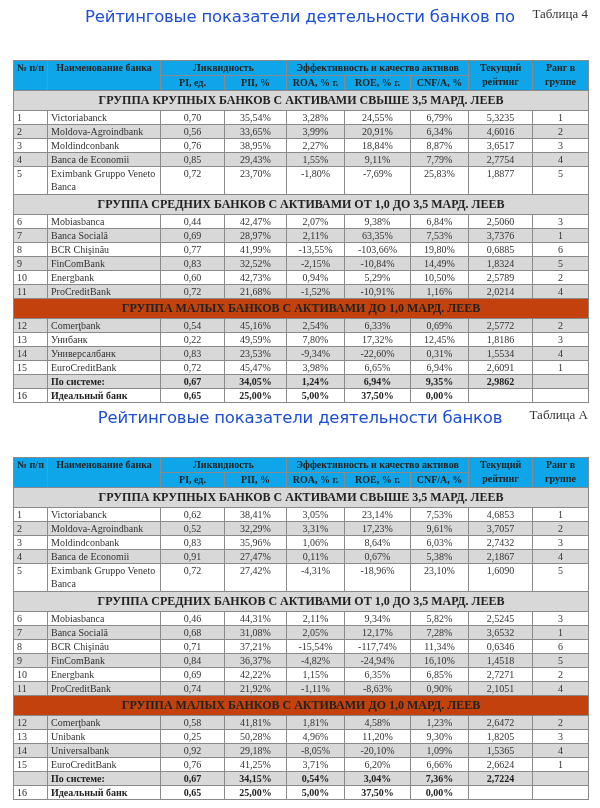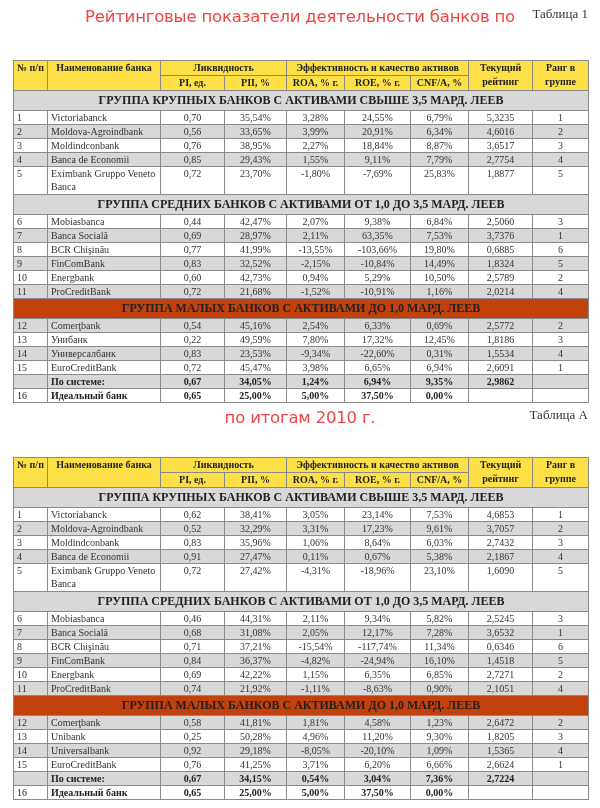--- a/index.html
+++ b/index.html
@@ -1,41 +1,41 @@
 <!DOCTYPE html>
 <html><head>
 <meta charset="utf-8">
 <style>
   html, body { margin:0; padding:0; background:#ffffff; }
   body { width:600px; height:808px; position:relative; overflow:hidden; font-family:"Liberation Serif", serif; color:#333; }
-  .title { position:absolute; left:0; width:600px; text-align:center; font-family:"DejaVu Sans", sans-serif; font-weight:normal; color:#ef4444; font-size:16.5px; line-height:21px; letter-spacing:-0.2px; }
+  .title { position:absolute; left:0; width:600px; text-align:center; font-family:"DejaVu Sans", sans-serif; font-weight:normal; color:#1d4ed8; font-size:16.5px; line-height:21px; letter-spacing:-0.2px; }
   .title .l { display:block; }
   .tlabel { position:absolute; right:12px; font-size:13px; color:#333; }
   table.rt { position:absolute; left:13px; width:575px; border-collapse:collapse; table-layout:fixed; font-size:10px; }
   table.rt td, table.rt th { border:1px solid #8a8a8a; padding:0 3px; height:13px; line-height:13px; vertical-align:top; }
   table.rt th { font-weight:bold; text-align:center; color:#222; font-size:10px; }
-  table.rt thead th { background:#fde047; }
+  table.rt thead th { background:#0ea5e9; }
   table.rt thead tr.h1 th { height:14px; line-height:14px; }
   table.rt thead tr.h2 th { height:14px; line-height:14px; }
   table.rt td.c { text-align:center; }
   table.rt td.name { text-align:left; }
   table.rt td.num { text-align:left; }
   tr.grp td { background:#d8d8d8; text-align:center; font-weight:bold; height:19px; line-height:19px; color:#222; font-size:12px; }
   tr.grp.white td { background:#c2410c; }
   tr.shade td { background:#d8d8d8; }
   tr.bold td { font-weight:bold; color:#222; }
   tr.tall td { height:27px; }
 </style>
 </head>
 <body>
 
 <div class="title" style="top:6px;">
   <span class="l">Рейтинговые показатели деятельности банков по</span>
 </div>
-<div class="tlabel" style="top:6px;">Таблица 1</div>
+<div class="tlabel" style="top:6px;">Таблица 4</div>
 
 <table class="rt" id="t0" style="top:60px;">
     <colgroup>
       <col style="width:34px">
       <col style="width:113px">
       <col style="width:64px">
       <col style="width:62px">
       <col style="width:58px">
       <col style="width:66px">
       <col style="width:58px">
@@ -253,21 +253,21 @@
         <td class="c">5,00%</td>
         <td class="c">37,50%</td>
         <td class="c">0,00%</td>
         <td class="c"></td>
         <td class="c"></td>
       </tr>
     </tbody>
   </table>
 
 <div class="title" style="top:407px;">
-  <span class="l">по итогам 2010 г.</span>
+  <span class="l">Рейтинговые показатели деятельности банков</span>
 </div>
 <div class="tlabel" style="top:407px;">Таблица А</div>
 
 <table class="rt" id="t1" style="top:457px;">
     <colgroup>
       <col style="width:34px">
       <col style="width:113px">
       <col style="width:64px">
       <col style="width:62px">
       <col style="width:58px">

